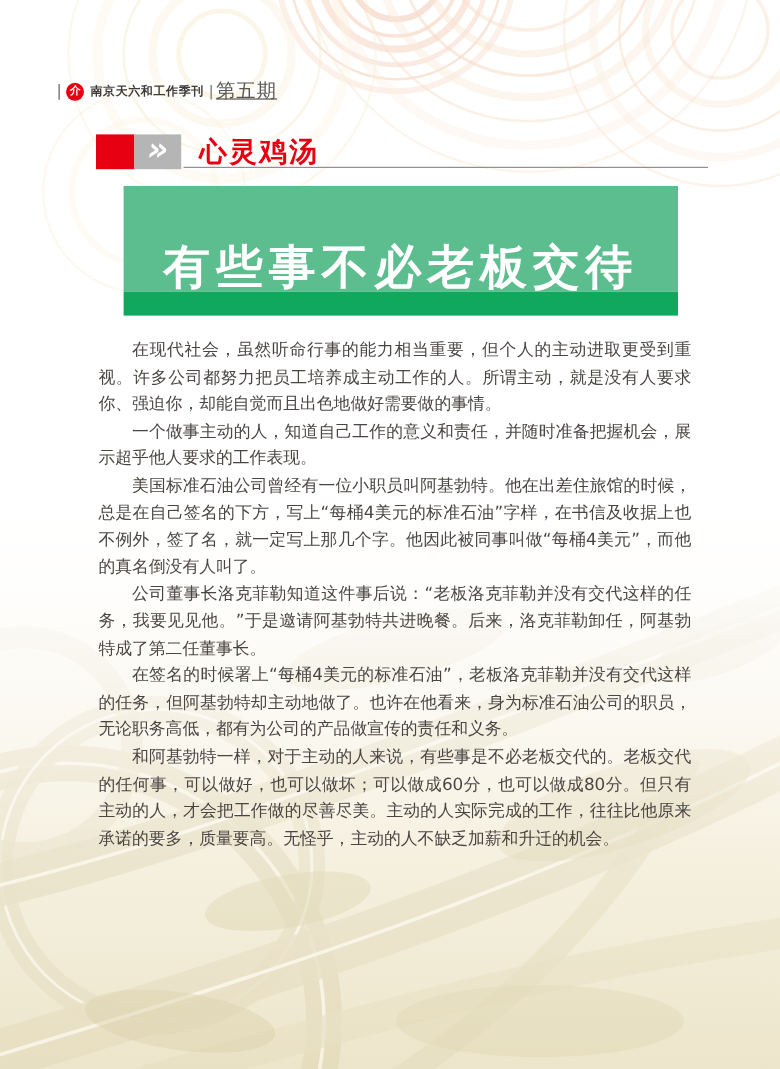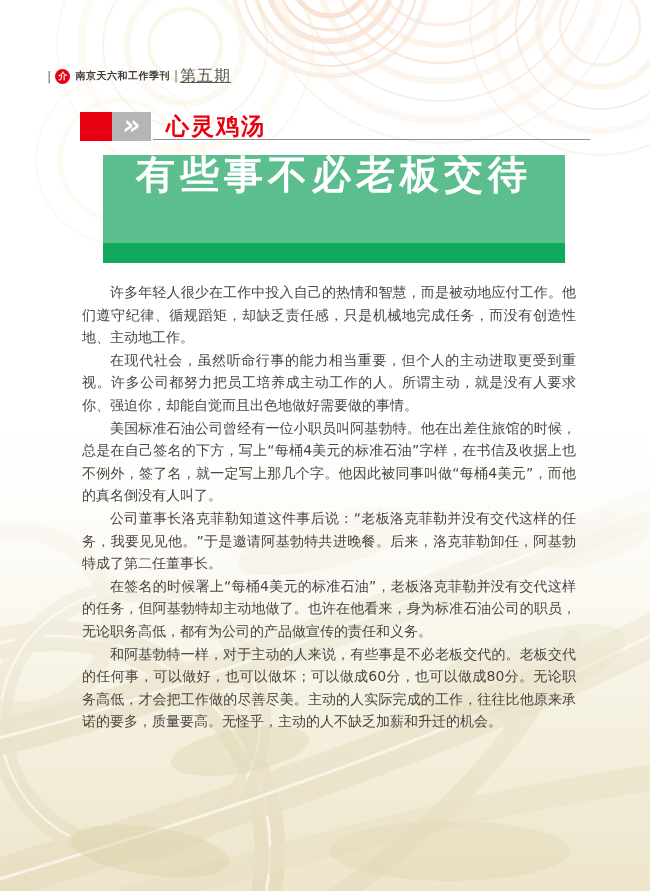--- a/index.html
+++ b/index.html
@@ -49,21 +49,21 @@
   }
   .section-title{
     margin-left:15px;color:#e60012;font-weight:700;font-size:23px;
     letter-spacing:2px;line-height:29px;font-family:Liberation Serif, serif;
   }
   .section-line{position:absolute;left:153px;top:139px;width:437px;height:1px;background:#8f8f8f;}
   
   .banner{position:absolute;left:103px;top:155px;width:462px;}
   .banner-main{
     height:88px;background:#5cbe8e;
-    display:flex;align-items:flex-start;justify-content:center;
+    display:flex;align-items:flex-end;justify-content:center;
   }
   .banner-title{
     margin:0;color:#ffffff;font-size:39px;font-weight:700;
     letter-spacing:5px;line-height:1;white-space:nowrap;
   }
   .banner-strip{height:20px;background:#10a85c;}
   
   .article-body{
     position:absolute;left:82px;top:281px;width:494px;
     font-size:14px;line-height:22.6px;color:#4a4542;
@@ -162,21 +162,21 @@
   <div class="section-line"></div>
 
   <div class="banner">
     <div class="banner-main">
       <h1 class="banner-title">有些事不必老板交待</h1>
     </div>
     <div class="banner-strip"></div>
   </div>
 
   <div class="article-body">
-    <p>许多年轻人很少在工作中投入自己的热情和智慧，而是被动地应付工作。他们遵守纪律、循规蹈矩，却缺乏责任感，只是机械地完成任务，而没有创造性地、主动地工作。</p>
     <p>在现代社会，虽然听命行事的能力相当重要，但个人的主动进取更受到重视。许多公司都努力把员工培养成主动工作的人。所谓主动，就是没有人要求你、强迫你，却能自觉而且出色地做好需要做的事情。</p>
+    <p>一个做事主动的人，知道自己工作的意义和责任，并随时准备把握机会，展示超乎他人要求的工作表现。</p>
     <p>美国标准石油公司曾经有一位小职员叫阿基勃特。他在出差住旅馆的时候，总是在自己签名的下方，写上“每桶4美元的标准石油”字样，在书信及收据上也不例外，签了名，就一定写上那几个字。他因此被同事叫做“每桶4美元”，而他的真名倒没有人叫了。</p>
     <p>公司董事长洛克菲勒知道这件事后说：“老板洛克菲勒并没有交代这样的任务，我要见见他。”于是邀请阿基勃特共进晚餐。后来，洛克菲勒卸任，阿基勃特成了第二任董事长。</p>
     <p>在签名的时候署上“每桶4美元的标准石油”，老板洛克菲勒并没有交代这样的任务，但阿基勃特却主动地做了。也许在他看来，身为标准石油公司的职员，无论职务高低，都有为公司的产品做宣传的责任和义务。</p>
-    <p>和阿基勃特一样，对于主动的人来说，有些事是不必老板交代的。老板交代的任何事，可以做好，也可以做坏；可以做成60分，也可以做成80分。无论职务高低，才会把工作做的尽善尽美。主动的人实际完成的工作，往往比他原来承诺的要多，质量要高。无怪乎，主动的人不缺乏加薪和升迁的机会。</p>
+    <p>和阿基勃特一样，对于主动的人来说，有些事是不必老板交代的。老板交代的任何事，可以做好，也可以做坏；可以做成60分，也可以做成80分。但只有主动的人，才会把工作做的尽善尽美。主动的人实际完成的工作，往往比他原来承诺的要多，质量要高。无怪乎，主动的人不缺乏加薪和升迁的机会。</p>
   </div>
 
 </div>
 
 </body></html>

